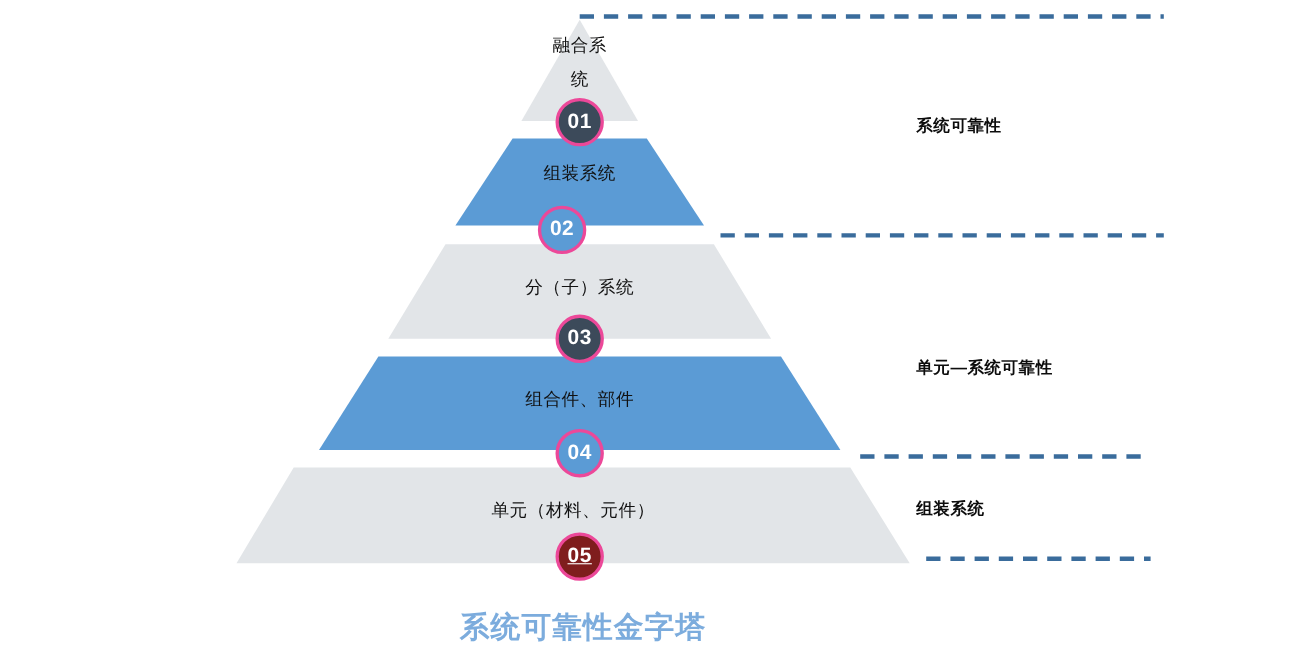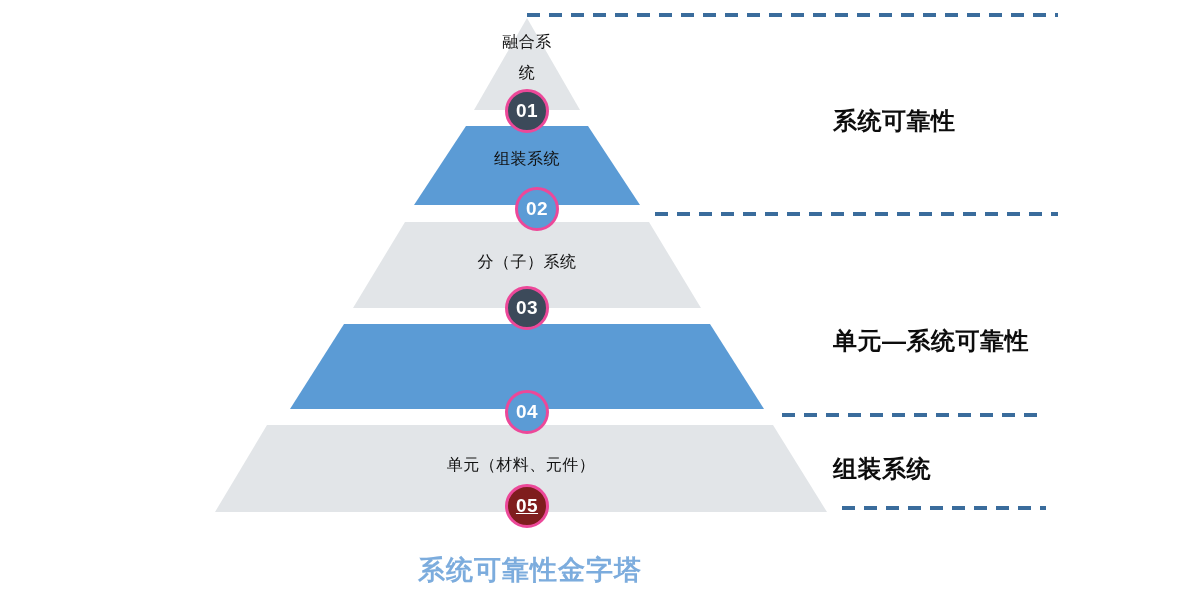--- a/index.html
+++ b/index.html
@@ -47,21 +47,21 @@
     font-size: 19px;
     font-weight: 700;
     display: flex;
     align-items: center;
     justify-content: center;
     letter-spacing: 0.5px;
   }
   .side-label {
     position: absolute;
     color: #0d0d0d;
-    font-size: 24px;
+    font-size: 15px;
     font-weight: 700;
     letter-spacing: 0.5px;
     white-space: nowrap;
   }
   .caption {
     position: absolute;
     font-size: 27px;
     font-weight: 700;
     letter-spacing: 1px;
     white-space: nowrap;
@@ -87,24 +87,25 @@
     <line x1="527" x2="1058" y1="15" y2="15" stroke="#3a6c9c" stroke-width="4" stroke-dasharray="13 9"></line>
     <line x1="655" x2="1058" y1="214" y2="214" stroke="#3a6c9c" stroke-width="4" stroke-dasharray="13 9"></line>
     <line x1="782" x2="1042" y1="415" y2="415" stroke="#3a6c9c" stroke-width="4" stroke-dasharray="13 9"></line>
     <line x1="842" x2="1046" y1="508" y2="508" stroke="#3a6c9c" stroke-width="4" stroke-dasharray="13 9"></line>
   </svg>
 
   <div class="band-label" style="left:447px; top:26px; width:160px;">融合系
 统</div>
   <div class="band-label" style="left:377px; top:246px; width:300px;">分（子）系统</div>
   <div class="band-label" style="left:427px; top:143px; width:200px;">组装系统</div>
+  <div class="band-label" style="left:327px; top:348px; width:400px;">组合件、部件</div>
   <div class="band-label" style="left:271px; top:449px; width:500px;">单元（材料、元件）</div>
 
   <div class="badge" style="left:505px; top:89px; background:#3c4a5a;">01</div>
-  <div class="badge" style="left:515px; top:187px; background:#5b9bd5;">02</div>
+  <div class="badge" style="left:489px; top:187px; background:#5b9bd5;">02</div>
   <div class="badge" style="left:505px; top:286px; background:#3c4a5a;">03</div>
   <div class="badge" style="left:505px; top:390px; background:#5b9bd5;">04</div>
   <div class="badge" style="left:505px; top:484px; background:#7f1d1d;text-decoration:underline;">05</div>
 
   <div class="side-label" style="left:833px; top:105px;">系统可靠性</div>
   <div class="side-label" style="left:833px; top:325px;">单元—系统可靠性</div>
   <div class="side-label" style="left:833px; top:453px;">组装系统</div>
 
   <div class="caption" style="left: 418px; top: 552px; color: rgb(124, 172, 221);">系统可靠性金字塔</div>
 

